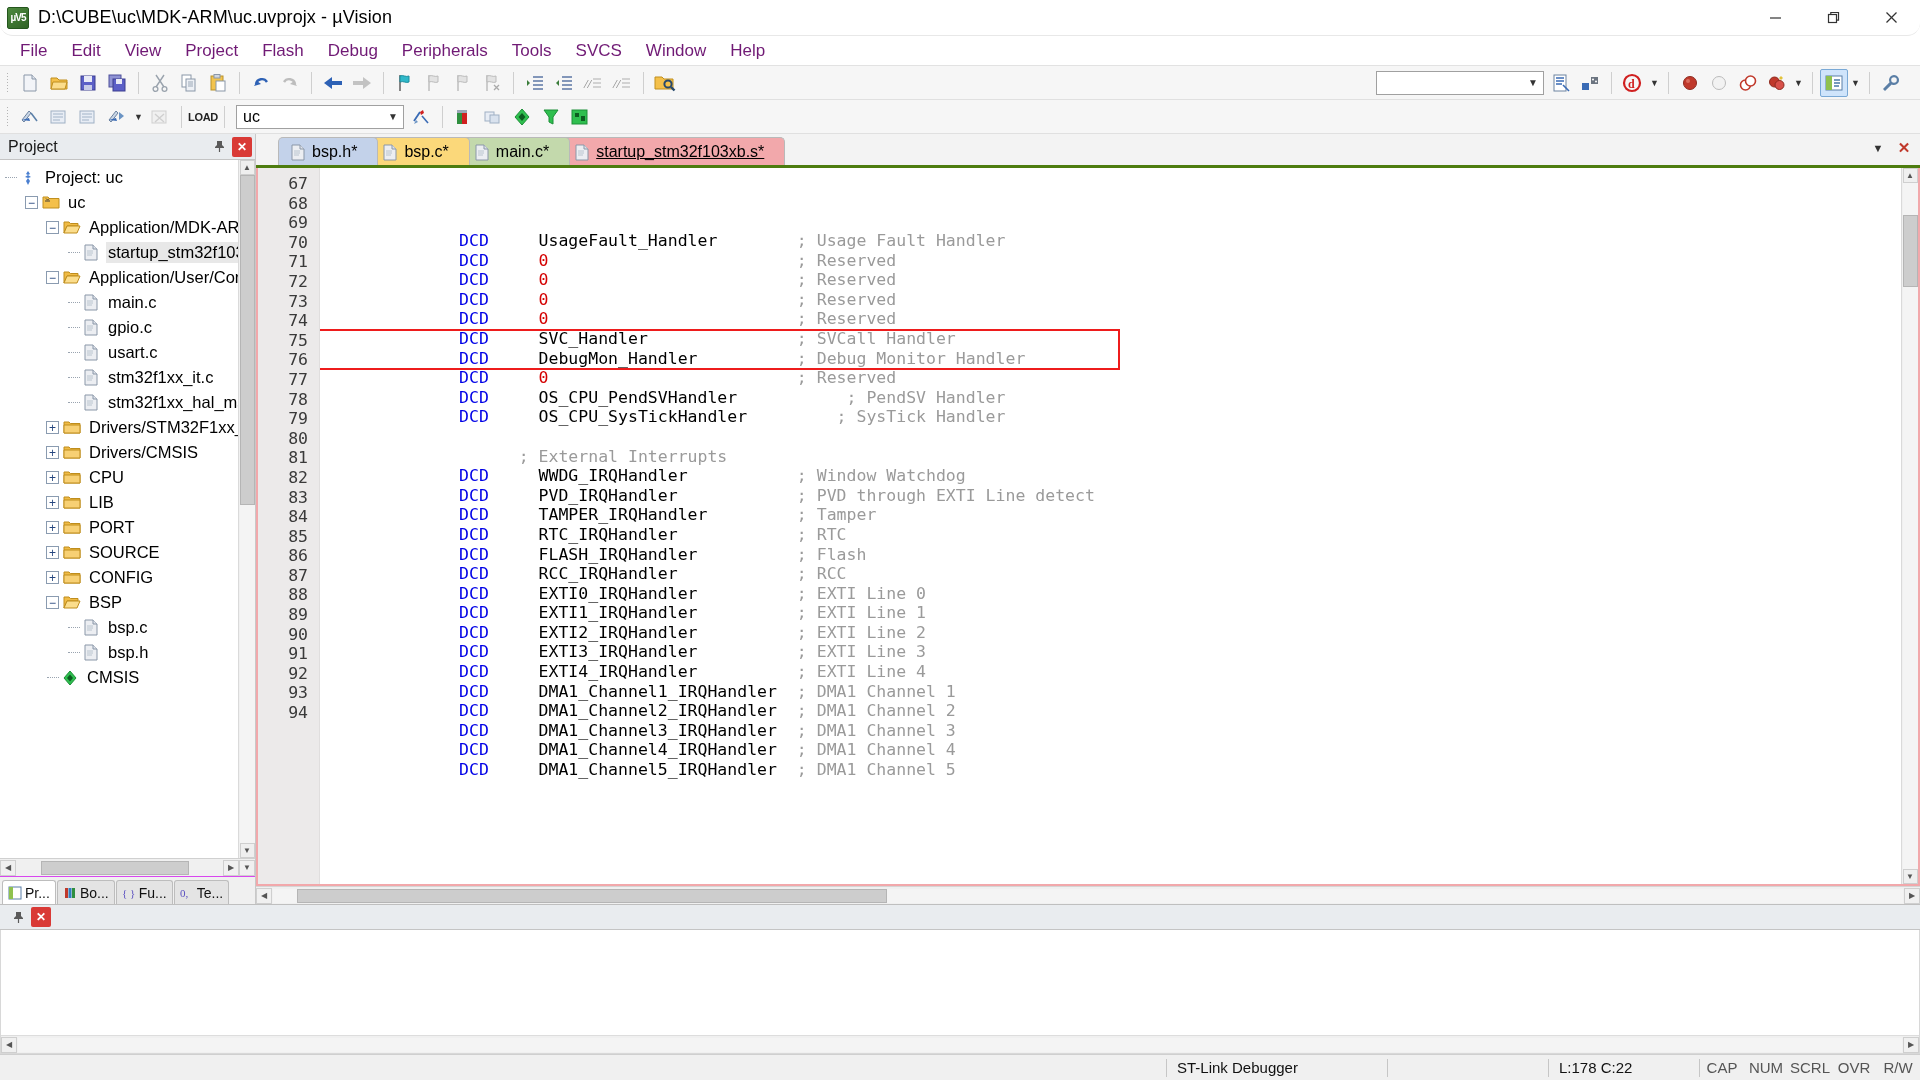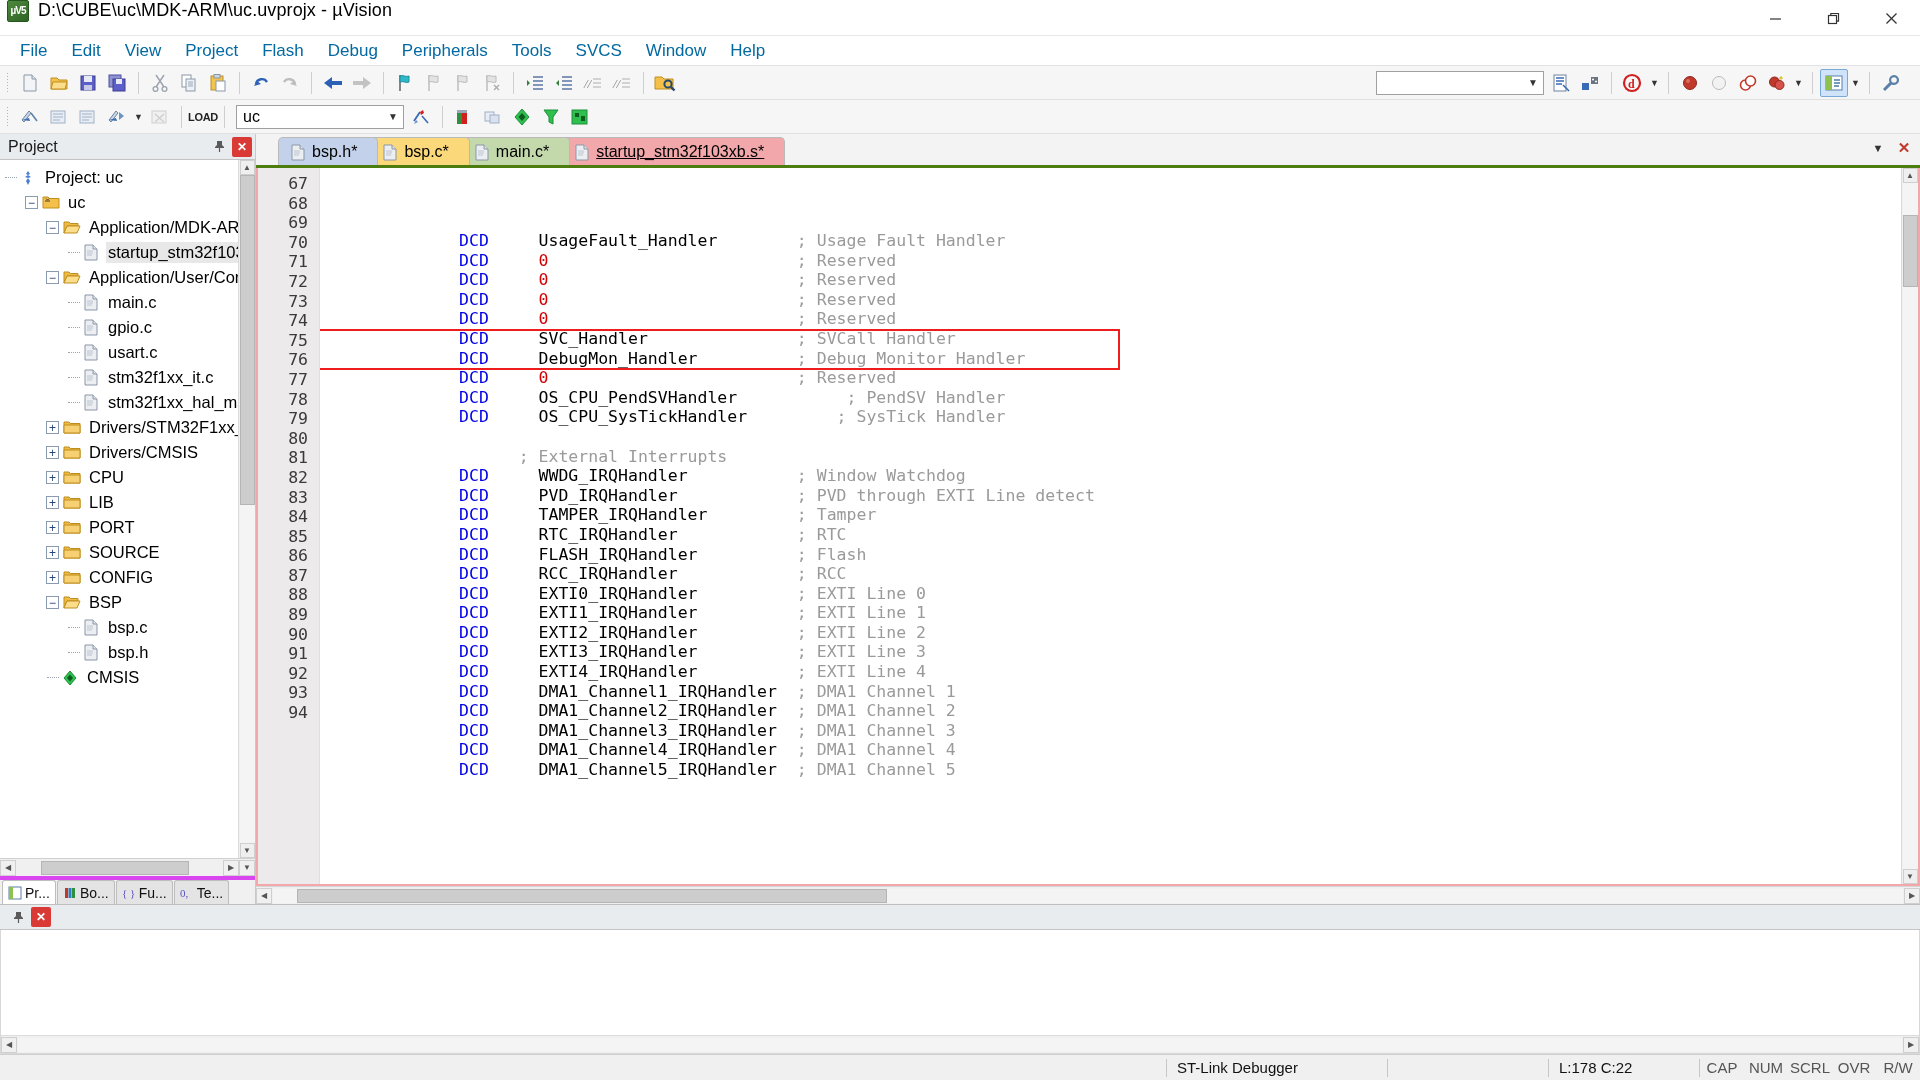--- a/index.html
+++ b/index.html
@@ -8,23 +8,24 @@
     font-family: "Liberation Sans", sans-serif;
     font-size: 17px;
     background: #ffffff;
     color: #000;
     -webkit-font-smoothing: antialiased;
   }
   .app { width: 1920px; height: 1080px; display: flex; flex-direction: column; background:#fff; }
 
   
   .titlebar {
-    height: 36px; display: flex; 
+    height: 36px; display: flex; align-items: center;
     background: #ffffff; border-bottom: 1px solid #e8e8e8;
     flex: 0 0 36px;
+    border-radius: 13px;
   }
   .title-icon {
     width: 22px; height: 22px; margin-left: 7px; margin-right: 9px;
     background: linear-gradient(145deg,#4e8a3f,#2f6325);
     border: 1px solid #24561d; border-radius: 2px;
     display:flex; align-items:center; justify-content:center;
     color:#fff; font-size:10px; font-weight:bold; letter-spacing:-1px;
     position: relative;
   }
   .title-icon span { line-height: 1; }
@@ -36,21 +37,21 @@
   }
   .win-btn svg { display:block; }
 
   
   .menubar {
     height: 30px; display: flex; align-items: center;
     background: #ffffff; border-bottom: 1px solid #e2e2e2;
     padding-left: 8px; flex: 0 0 30px;
   }
   .menu-item {
-    padding: 4px 12px; font-size: 17px; color: #0369a1;
+    padding: 4px 12px; font-size: 17px; color: #701a75;
     line-height: 20px;
   }
 
   
   .toolbar {
     height: 34px; display: flex; align-items: center;
     background: #f6f6f6; border-bottom: 1px solid #e0e0e0;
     flex: 0 0 34px; padding-left: 4px; gap: 1px;
   }
   .grip {
@@ -135,21 +136,21 @@
     width: 17px; flex: 0 0 17px; background: #f0f0f0; border-left: 1px solid #dadada;
     display:flex; flex-direction:column; align-items:center;
   }
   .vs-btn { width:15px; height:15px; display:flex;align-items:center;justify-content:center;
     background:#efefef; border:1px solid #cfcfcf; font-size:8px; color:#555; }
   .vs-track { flex:1; width:15px; background:#f4f4f4; position:relative; }
   .vs-thumb { position:absolute; top:0; left:0; width:15px; height:330px; background:#cdcdcd; border:1px solid #b5b5b5;}
 
   .pane-tabs {
     height: 28px; display: flex; align-items: flex-end; background: #f0f0f0;
-    border-top: 4px solid #d946ef; flex: 0 0 28px; padding-left: 2px; gap:1px;
+    border-top: 1px solid #d946ef; flex: 0 0 28px; padding-left: 2px; gap:1px;
   }
   .ptab {
     height: 24px; display: flex; align-items: center; padding: 0 5px;
     font-size: 14px; background: #e4e4e4; border: 1px solid #bdbdbd;
     border-bottom: none; border-radius: 3px 3px 0 0; gap:3px; color:#111;
   }
   .ptab.active { background: #fff; }
   .ptab .pt-ico { width:14px;height:14px;display:flex;align-items:center;justify-content:center;}
 
   

